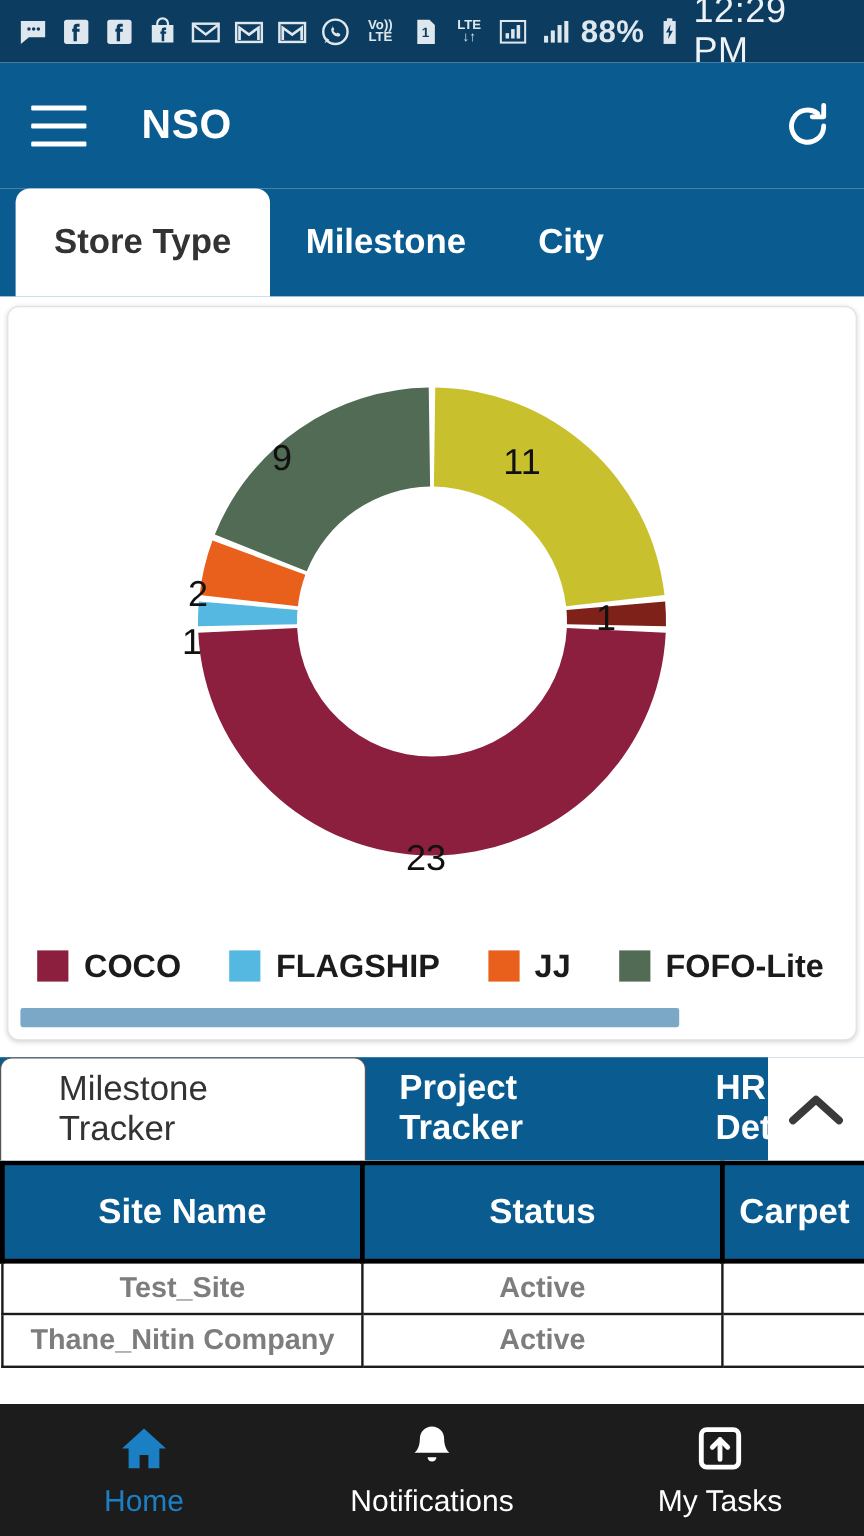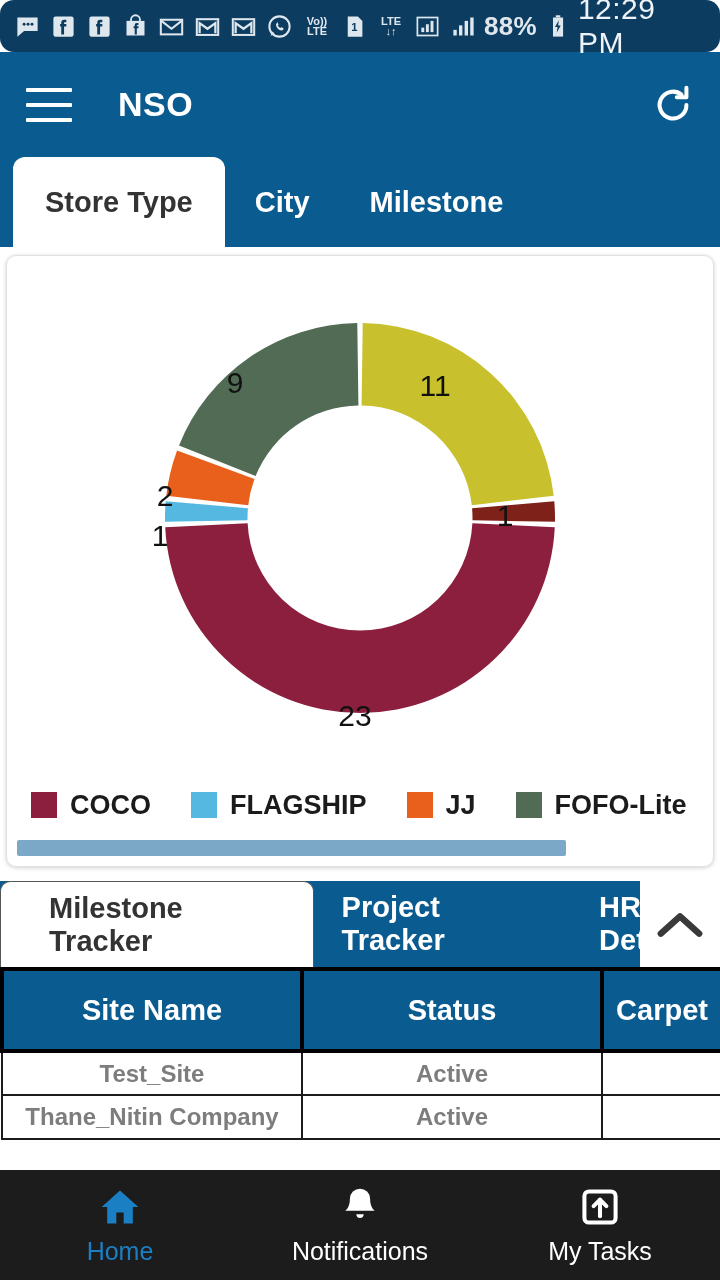--- a/index.html
+++ b/index.html
@@ -9,21 +9,20 @@
     background: #ffffff;
     overflow: hidden;
   }
   .screen { position: relative; width: 720px; height: 1280px; background:#fff; }
 
   
   .statusbar {
     height: 52px; background: #0d3c61; color: #e9eef3;
     display: flex; align-items: center; padding: 0 10px 0 14px;
     gap: 7px;
-    border-radius: 14px;
   }
   .sb-icons { display:flex; align-items:center; gap:9px; flex: 0 0 auto; }
   .sb-right { margin-left: auto; display:flex; align-items:center; gap: 7px; }
   .sb-ico { width: 27px; height: 27px; display:block; }
   .sb-text { font-size: 26px; font-weight: 600; letter-spacing: .3px; color:#dfe7ee; }
   .sb-clock { font-size: 30px; font-weight: 500; color:#eef3f7; letter-spacing:.5px; }
   .voLTE { font-size: 11px; line-height: 10px; font-weight: 800; text-align:center; color:#dfe7ee; width: 30px;}
   .lteUD { font-size: 11px; line-height: 10px; font-weight: 800; text-align:center; color:#dfe7ee; width: 28px;}
 
   
@@ -74,21 +73,21 @@
   .hscroll { position:absolute; bottom: 10px; left: 10px; right: 10px; height: 16px; background:#ffffff; }
   .hscroll-thumb { height: 16px; width: 80%; background: #7aa8c6; border-radius: 2px; }
 
   
   .btabs-wrap { margin-top: 14px; height: 86px; position:relative; background:#0a5c90; display:flex; align-items:stretch; }
   .btab {
     display:flex; align-items:center; justify-content:center;
     color:#ffffff; font-size: 29px; font-weight: 600; padding: 0 28px;
   }
   .btab.active {
-    background:#ffffff; color:#333333; font-weight:700;
+    background:#ffffff; color:#333333; font-weight:400;
     border-radius: 10px 10px 0 0; border:1px solid #555; border-bottom:none;padding-left:48px;
   }
   .collapse-btn {
     position:absolute; right:0; top:0; width: 80px; height: 86px; background:#ffffff;
     display:flex; align-items:center; justify-content:center;
   }
   .chev { width: 46px; height: 28px; }
 
   
   .table { width: 100%; border-collapse: collapse; table-layout: fixed; }
@@ -203,24 +202,24 @@
       <path d="M19 12a7 7 0 11-2.6-5.4" fill="none" stroke="#ffffff" stroke-width="2.1" stroke-linecap="round"></path>
       <path d="M19 3v5h-5" fill="none" stroke="#ffffff" stroke-width="2.1" stroke-linecap="round" stroke-linejoin="round"></path>
     </svg>
   </div>
 
   <div class="toptabs">
     <div class="tab active">
       <span>Store Type</span>
     </div>
     <div class="tab">
+      <span>Milestone</span>
+    </div>
+    <div class="tab">
       <span>City</span>
-    </div>
-    <div class="tab">
-      <span>Milestone</span>
     </div>
   </div>
 
   <div class="card">
     <div class="donutwrap">
       <div class="donut">
         <svg viewBox="0 0 200 200" width="500" height="500">
           <g id="slices">
               <path d="M101.08905006645334 22.007603127274265 A78 78 0 0 1 177.4916954143252 91.10971643796162 L144.70674735441838 94.87099025267017 A45 45 0 0 0 100.62829811526154 55.00438641958131 Z" fill="#c8c02c"></path>
               <path d="M177.70971385355506 93.27687774924507 A78 78 0 0 1 177.9852336724784 101.5176722468789 L144.99148096489137 100.87558014243014 A45 45 0 0 0 144.83252722320483 96.12127562456446 Z" fill="#7e2119"></path>

